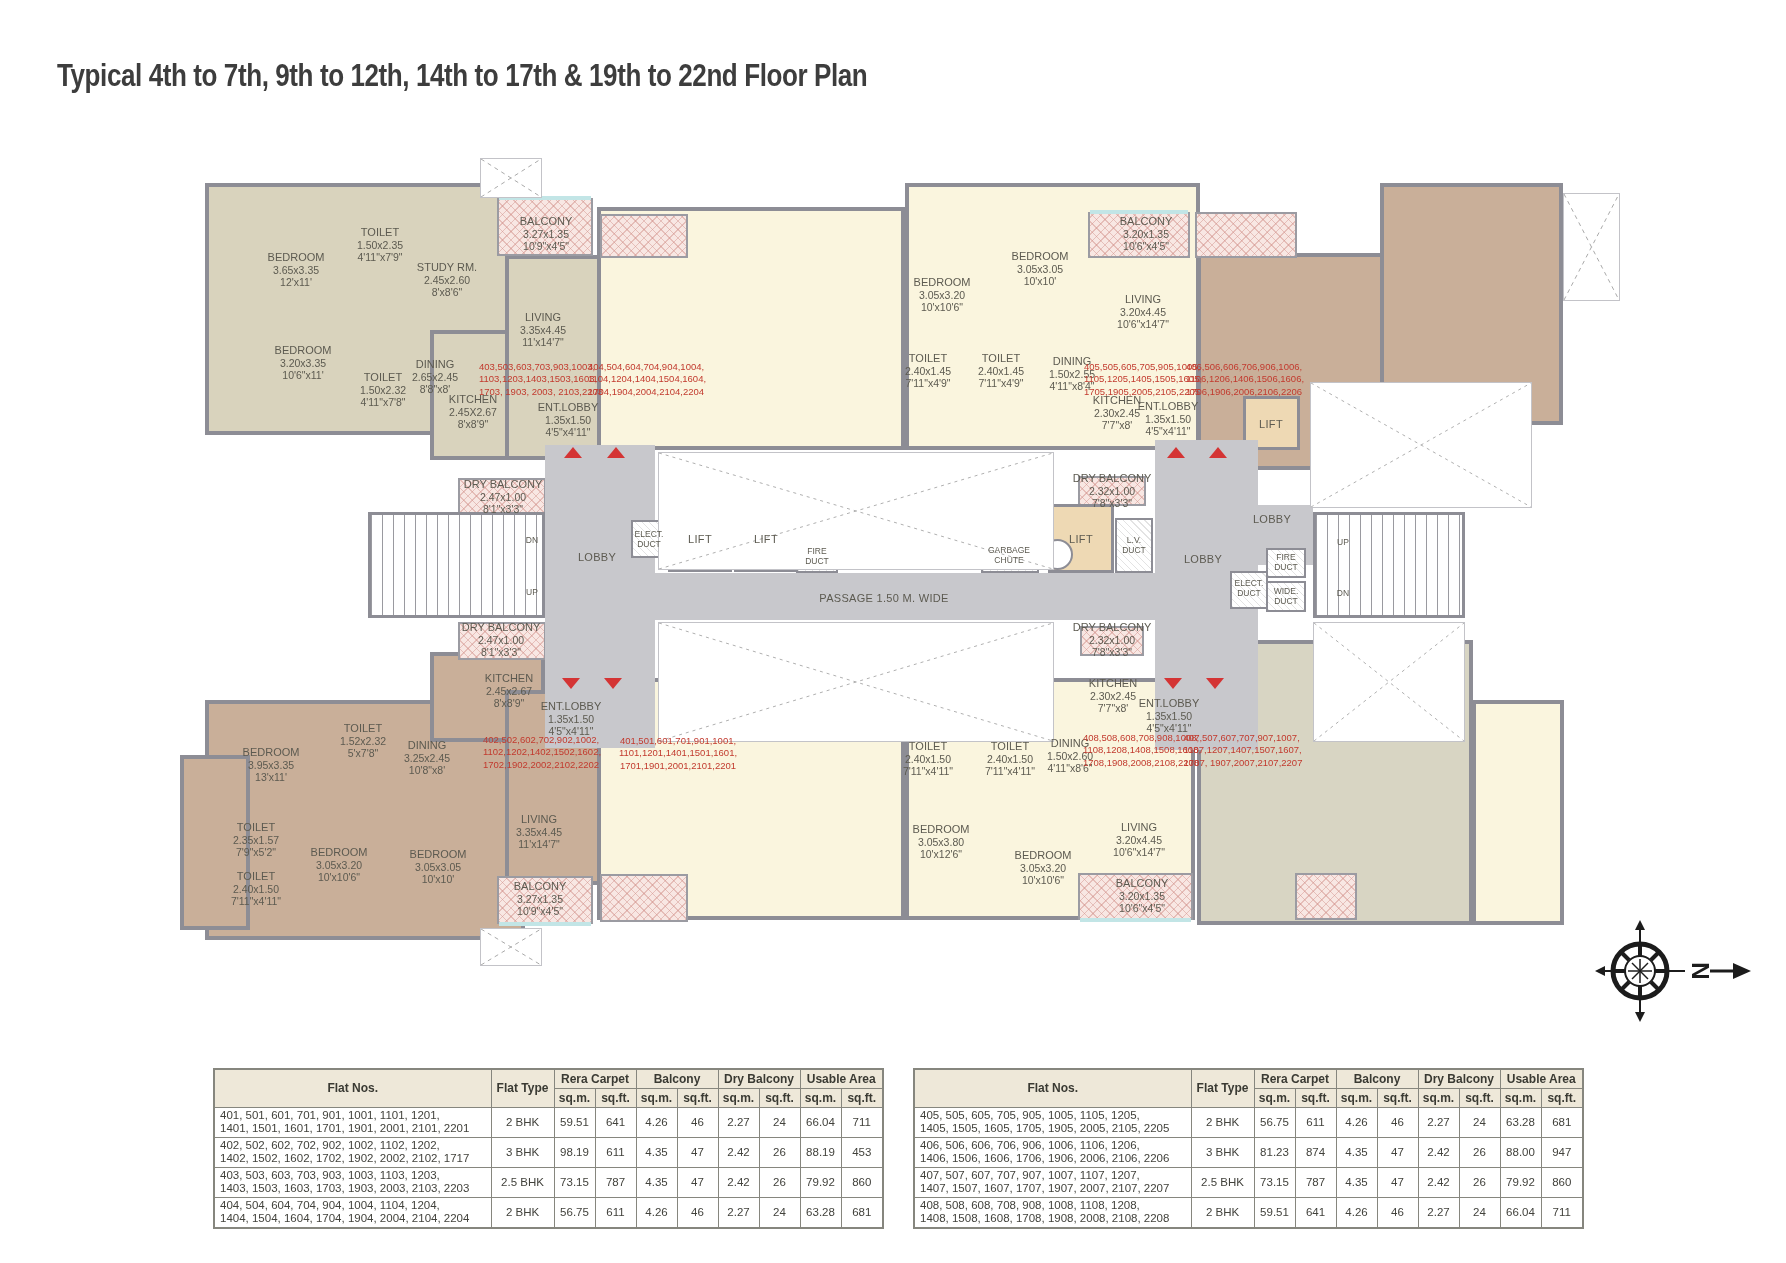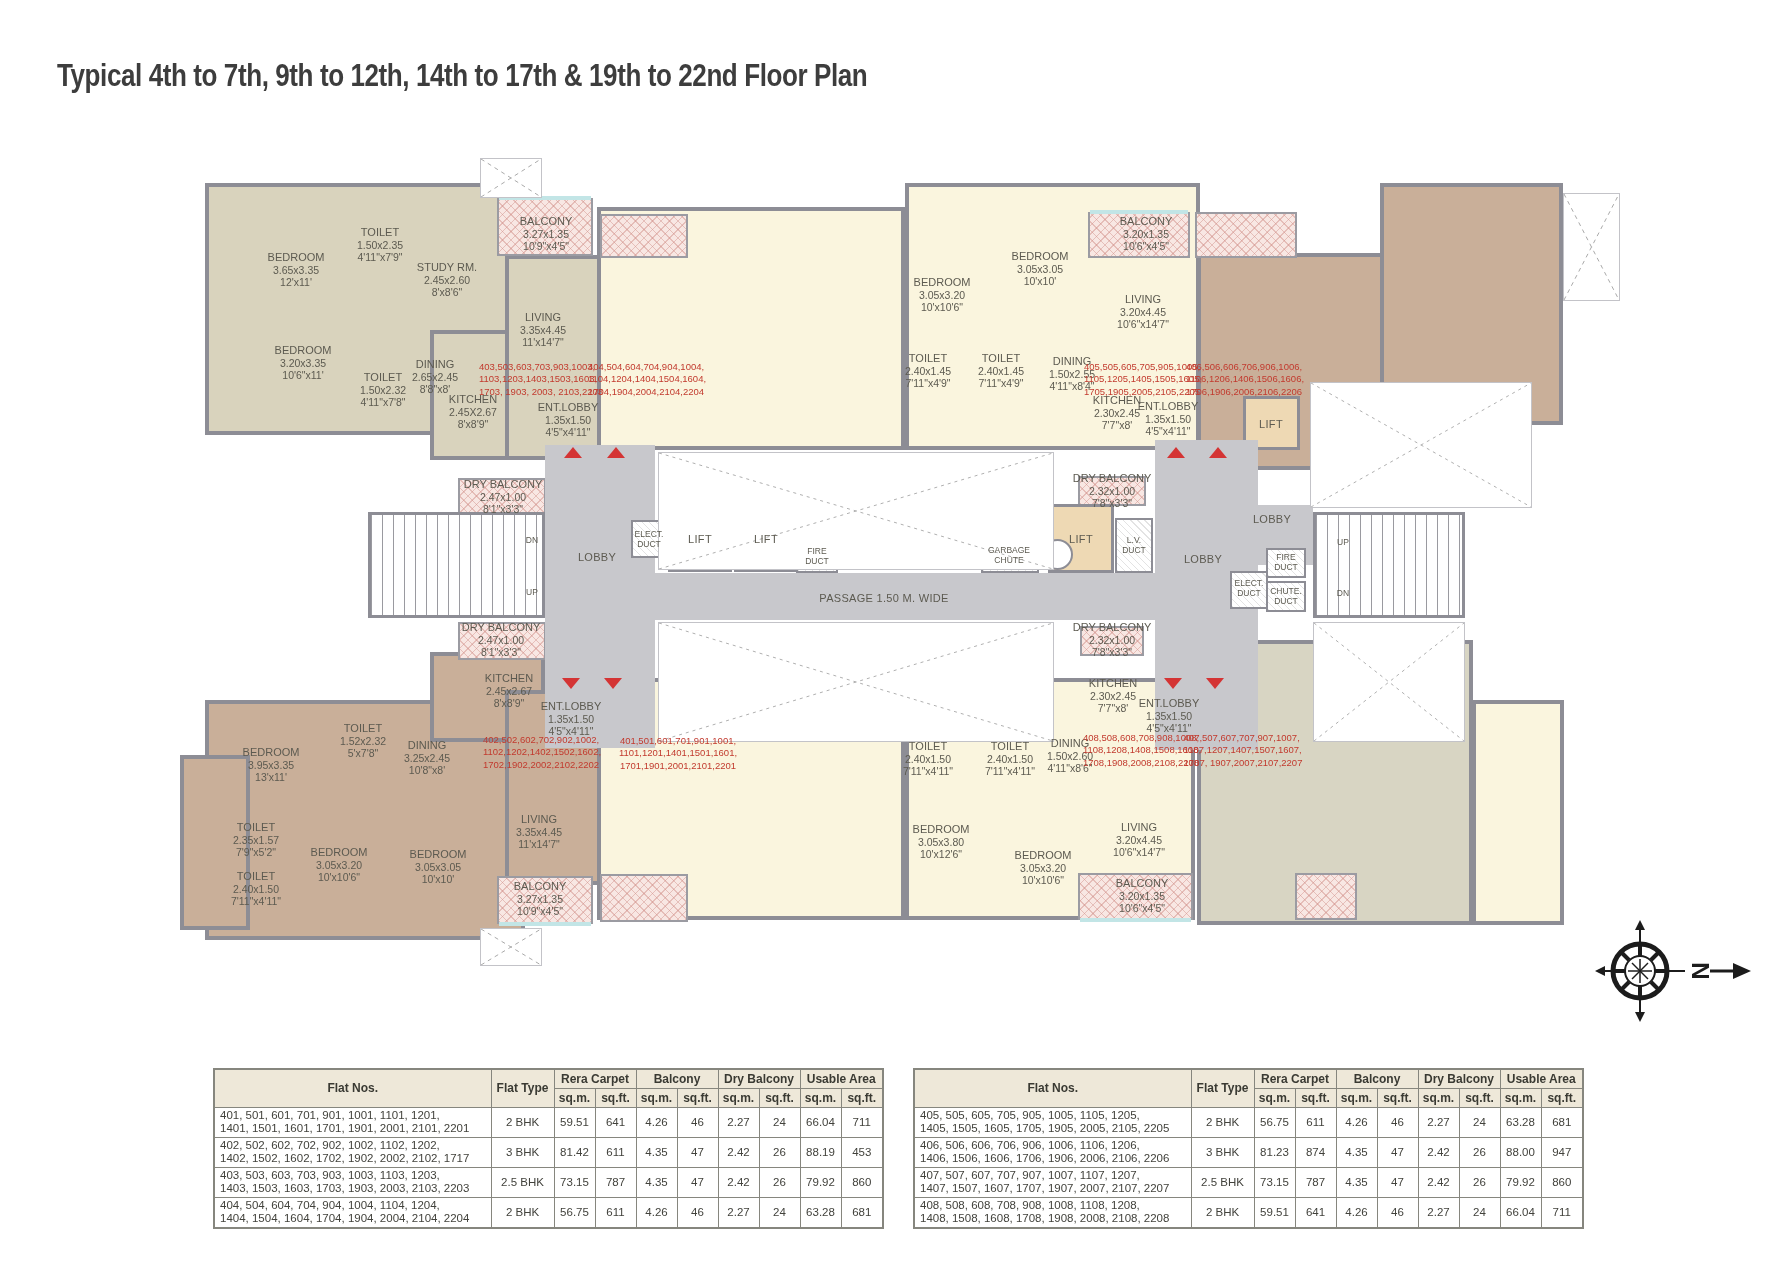--- a/index.html
+++ b/index.html
@@ -507,21 +507,21 @@
       </div>
       <div class="slabel tiny" style="left: 1286px; top: 563px;">
         <div>FIRE</div>
         <div>DUCT</div>
       </div>
       <div class="slabel tiny" style="left: 1249px; top: 589px;">
         <div>ELECT.</div>
         <div>DUCT</div>
       </div>
       <div class="slabel tiny" style="left: 1286px; top: 597px;">
-        <div>CHUTE.</div>
+        <div>WIDE.</div>
         <div>DUCT</div>
       </div>
     </div>
 
   <div id="table-left" class="area-table" style="left:213px;">
       <table>
         <colgroup>
           <col style="width: 277px;">
           <col style="width: 63px;">
           <col style="width: 41px;">
@@ -568,21 +568,21 @@
             <td>24</td>
             <td>66.04</td>
             <td>711</td>
           </tr>
           <tr>
             <td class="flats">
               <div>402, 502, 602, 702, 902, 1002, 1102, 1202,</div>
               <div>1402, 1502, 1602, 1702, 1902, 2002, 2102, 1717</div>
             </td>
             <td>3 BHK</td>
-            <td>81.42</td>
+            <td>98.19</td>
             <td>611</td>
             <td>4.35</td>
             <td>47</td>
             <td>2.42</td>
             <td>26</td>
             <td>88.19</td>
             <td>453</td>
           </tr>
           <tr>
             <td class="flats">

